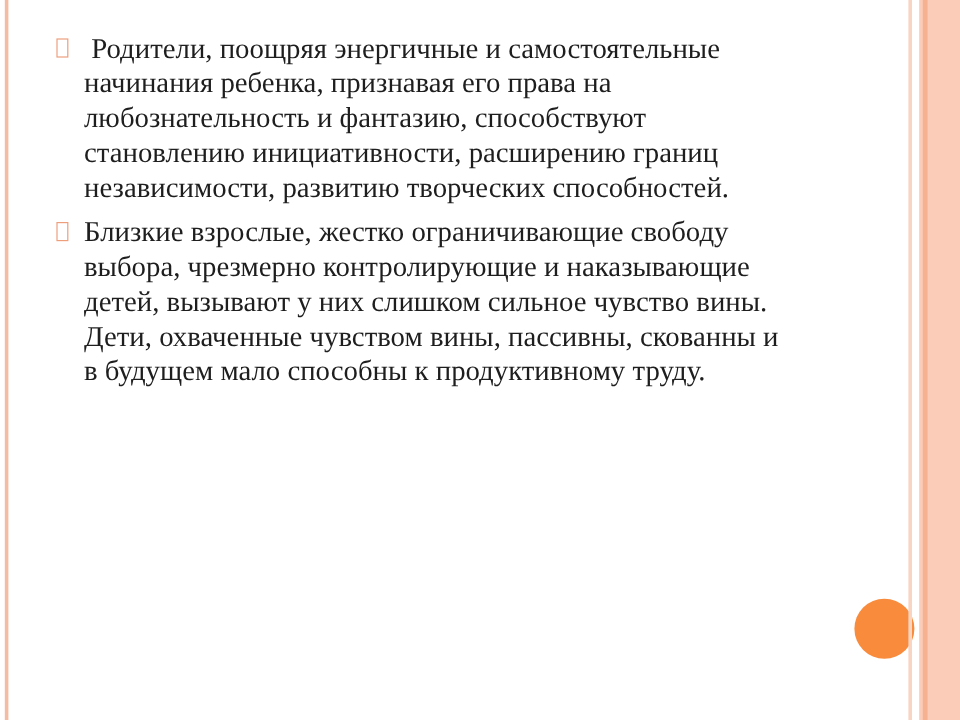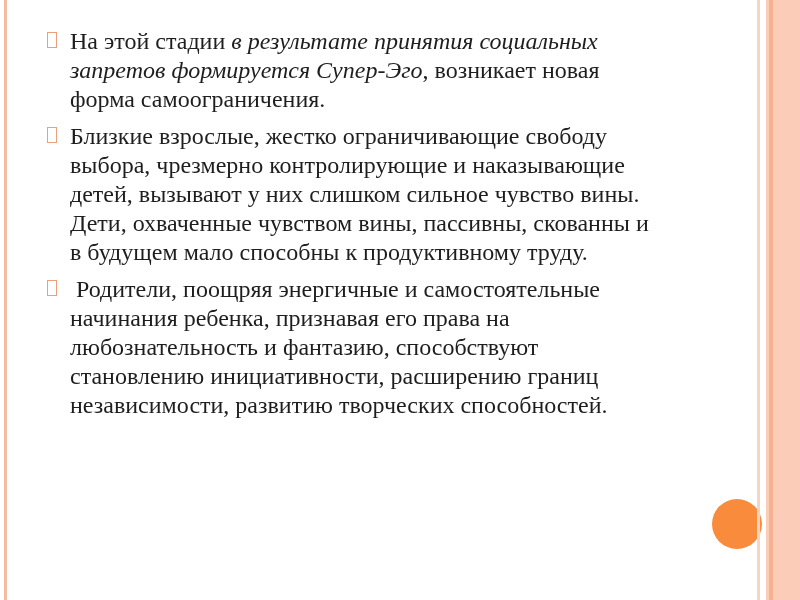--- a/index.html
+++ b/index.html
@@ -96,33 +96,29 @@
     font-style: italic;
   }
 </style>
 </head>
 <body>
 
 <div class="left-line"></div>
 
 <div class="content">
 
+
   <div class="bullet-item">
     <span class="bullet-box"></span>
-    <p class="para"><span>На этой стадии </span><span class="it">в результате принятия социальных запретов формируется Супер-Эго</span><span>, возникает новая форма самоограничения.</span></p>
+    <p class="para"><span> Родители, поощряя энергичные и самостоятельные начинания ребенка, признавая его права на любознательность и фантазию, способствуют становлению инициативности, расширению границ независимости, развитию творческих способностей.</span></p>
   </div>
 
   <div class="bullet-item">
     <span class="bullet-box"></span>
     <p class="para"><span>Близкие взрослые, жестко ограничивающие свободу выбора, чрезмерно контролирующие и наказывающие детей, вызывают у них слишком сильное чувство вины. Дети, охваченные чувством вины, пассивны, скованны и в будущем мало способны к продуктивному труду.</span></p>
-  </div>
-
-  <div class="bullet-item">
-    <span class="bullet-box"></span>
-    <p class="para"><span> Родители, поощряя энергичные и самостоятельные начинания ребенка, признавая его права на любознательность и фантазию, способствуют становлению инициативности, расширению границ независимости, развитию творческих способностей.</span></p>
   </div>
 
 </div>
 
 <div class="circle"></div>
 <div class="right-thin-line"></div>
 <div class="right-bar">
   <div class="inner-stripe"></div>
 </div>
 

